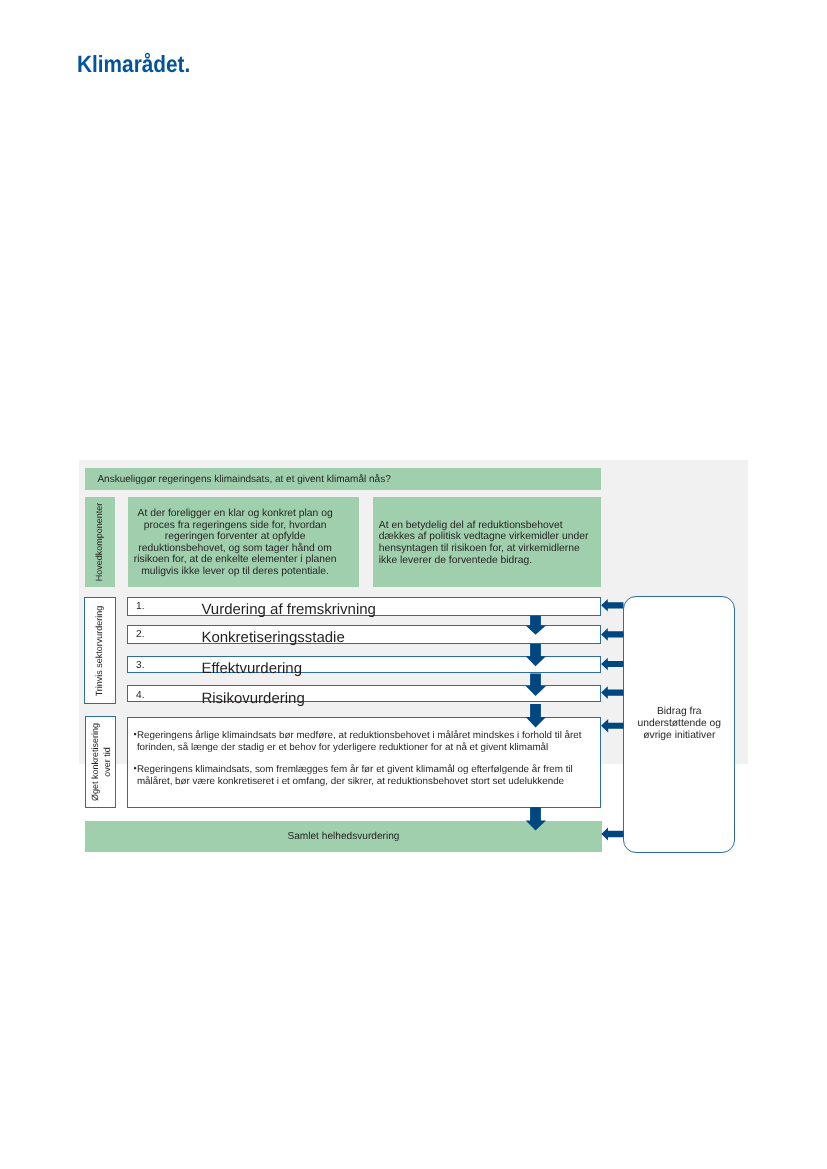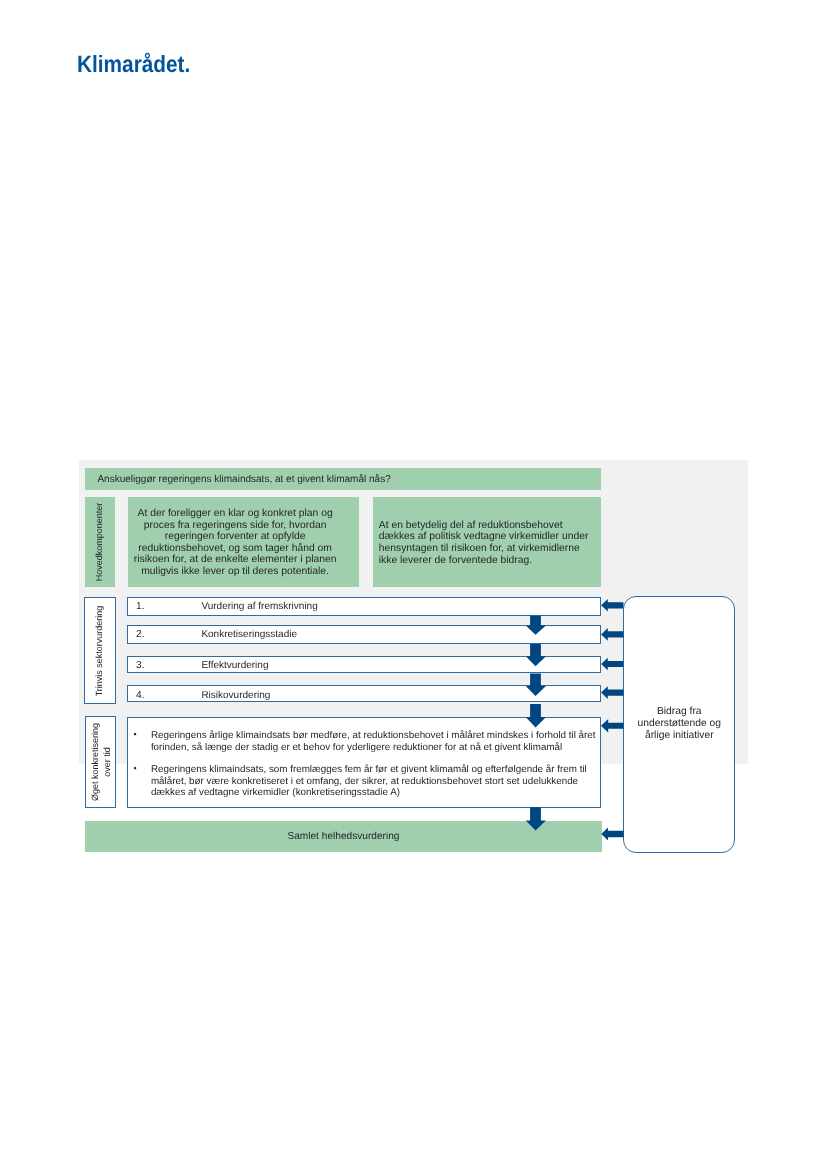--- a/index.html
+++ b/index.html
@@ -33,31 +33,31 @@
   .r1lab{left:6px;top:37.4px;width:29.8px;height:89.4px;}
   .g1{left:48.6px;top:37.4px;width:231.8px;height:89.4px;}
   .g2{left:293.5px;top:37.4px;width:228.5px;height:89.4px;}
   .g1 .t{position:absolute;left:6.2px;top:10.6px;text-align:center;}
   .g2 .t{position:absolute;left:6.3px;top:22.4px;}
 
   
   .r2lab{left:5.3px;top:136.8px;width:31.3px;height:107.6px;}
   .step{left:47.9px;width:473.7px;height:19.1px;}
   .step .n{position:absolute;left:8.2px;top:3.4px;font-size:10.2px;color:#231f20;}
-  .step .l{position:absolute;left:73.5px;top:3.4px;font-size:10px;color:#231f20;white-space:nowrap;text-align:right;}
+  .step .l{position:absolute;left:73.5px;top:3.4px;font-size:15px;color:#231f20;white-space:nowrap;text-align:right;}
 
   
   .r3lab{left:5.7px;top:256.4px;width:30.9px;height:91.5px;}
   .r3lab>span{margin-left:2.3px;}
   .bul{left:47.9px;top:256.6px;width:474.0px;height:91.3px;}
   .bul ul{margin:0;padding:0;list-style:none;position:absolute;left:0;top:12.5px;width:100%;}
   .bul li{position:relative;font-size:9.83px;line-height:11.85px;color:#231f20;}
   .bul li+li{margin-top:10px;}
   .bul li .dot{position:absolute;left:5.7px;top:-1.0px;font-size:9px;color:#231f20;}
-  .bul li .bt{display:block;margin-left:23px;}
+  .bul li .bt{display:block;margin-left:9px;}
 
   
   .foot{left:6.1px;top:360.9px;width:516.7px;height:30.7px;}
   .foot .t{position:absolute;left:0;right:0;top:9.8px;text-align:center;font-size:10.14px;}
 
   
   .side{left:544.2px;top:136.4px;width:112.2px;height:256.4px;border-radius:13px;}
   .side .t{position:absolute;left:0;right:0;top:109.0px;text-align:center;font-size:10.3px;line-height:12.0px;color:#231f20;}
   .side .t .ln{white-space:nowrap;}
 
@@ -129,35 +129,34 @@
             <span class="bt">
               <span class="ln">Regeringens årlige klimaindsats bør medføre, at reduktionsbehovet i målåret mindskes i forhold til året</span>
               <span class="ln">forinden, så længe der stadig er et behov for yderligere reduktioner for at nå et givent klimamål</span>
             </span>
           </li>
         <li>
             <span class="dot">•</span>
             <span class="bt">
               <span class="ln">Regeringens klimaindsats, som fremlægges fem år før et givent klimamål og efterfølgende år frem til</span>
               <span class="ln">målåret, bør være konkretiseret i et omfang, der sikrer, at reduktionsbehovet stort set udelukkende</span>
-              <span class="ln">dækkes af vedtagne virkemidler (konkretiseringsstadie A)</span>
             </span>
           </li>
       </ul>
     </div>
 
     <div class="gbox foot">
       <div class="t txt">Samlet helhedsvurdering</div>
     </div>
 
     <div class="bbox side">
       <div class="t">
           <span class="ln">Bidrag fra</span>
           <span class="ln">understøttende og</span>
-          <span class="ln">årlige initiativer</span>
+          <span class="ln">øvrige initiativer</span>
         </div>
     </div>
 
     <svg class="arrows" viewBox="0 0 669 402">
       <g fill="#004680">
         <path d="M451.1 155.7 H461.9 V165.5 H467.0 L456.5 174.7 L446.7 165.5 H451.1 Z"></path>
         <path d="M451.1 183.9 H461.9 V196.3 H467.0 L456.5 206.3 L446.7 196.3 H451.1 Z"></path>
         <path d="M451.1 213.6 H461.9 V226.0 H467.0 L456.5 236.0 L446.7 226.0 H451.1 Z"></path>
         <path d="M451.1 243.9 H461.9 V256.9 H467.0 L456.5 267.4 L446.7 256.9 H451.1 Z"></path>
         <path d="M451.1 347.3 H461.9 V360.4 H467.0 L456.5 370.6 L446.7 360.4 H451.1 Z"></path>

